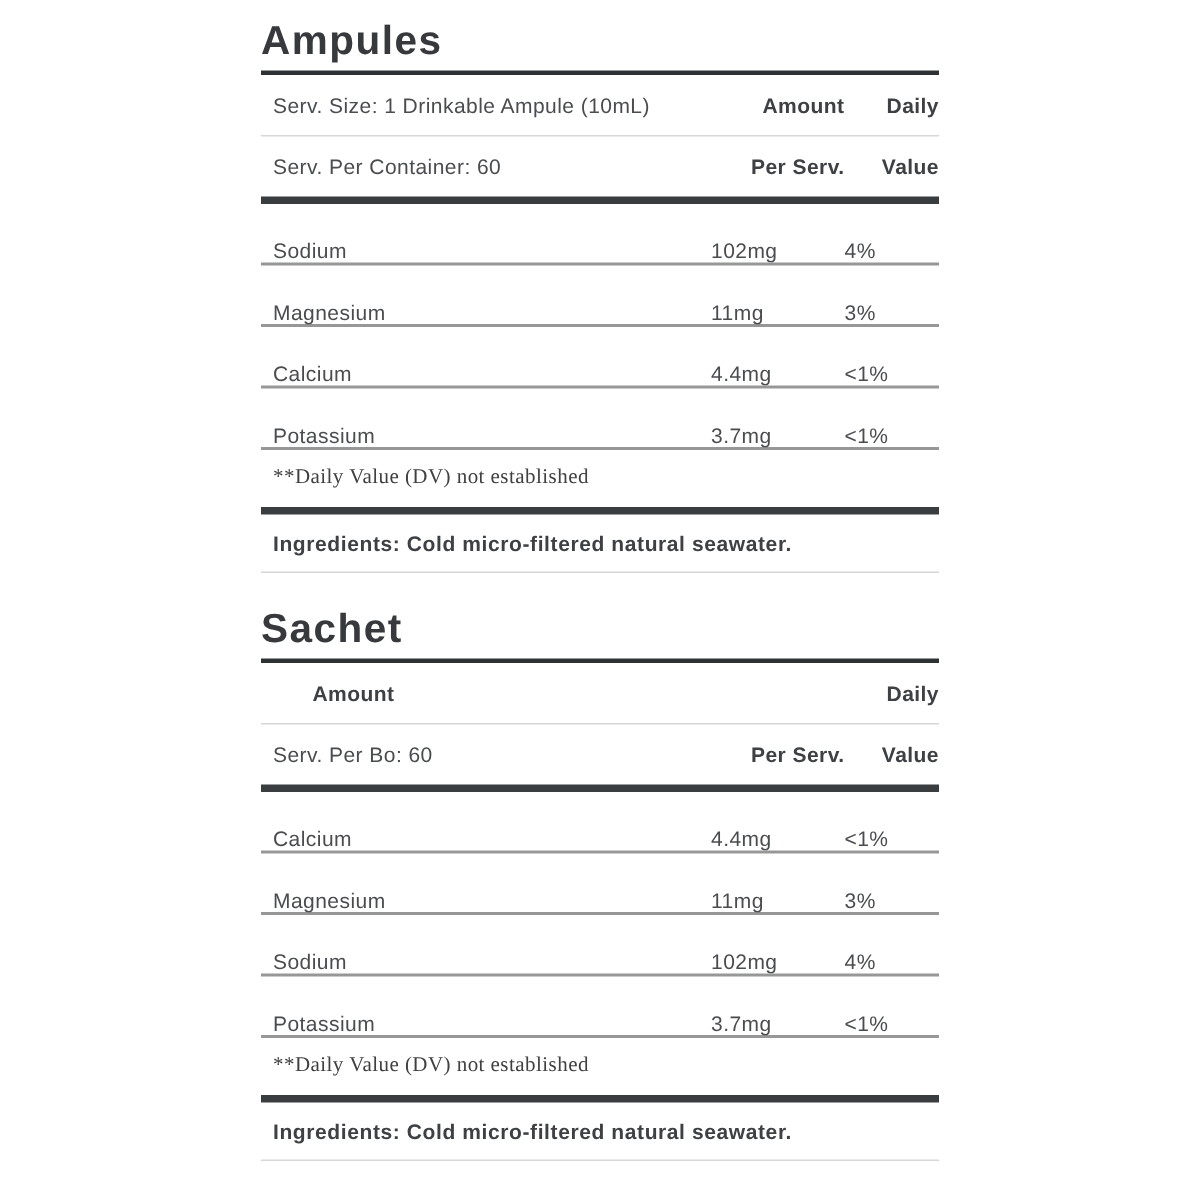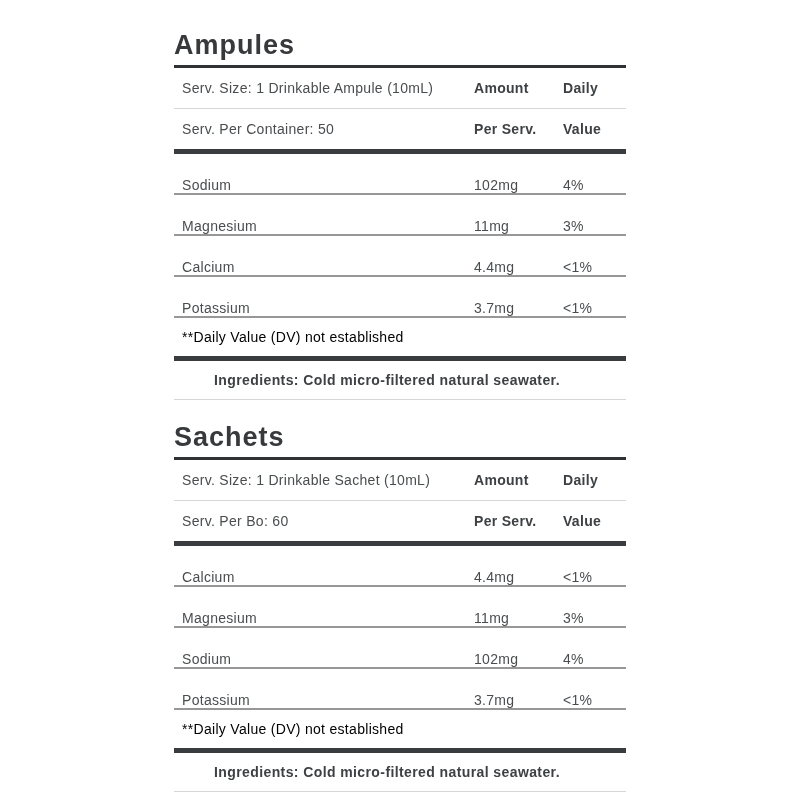--- a/index.html
+++ b/index.html
@@ -3,63 +3,63 @@
 <meta charset="utf-8">
 <style>
   html, body { margin: 0; padding: 0; }
   body {
     width: 800px; height: 800px;
     background: #ffffff;
     font-family: "Liberation Sans", sans-serif;
     color: #4a4d4f;
     overflow: hidden;
   }
-  .sheet { width: 452px; margin: 0 auto; padding-top: 26px; }
+  .sheet { width: 452px; margin: 0 auto; padding-top: 8px; }
 
   .section-title {
     height: 39px;
     display: flex; align-items: center;
     font-size: 27px; font-weight: bold;
     color: #37393c; letter-spacing: 1px;
   }
   .rule-heading { border-top: 3px solid #2f3235; }
   .rule-thick   { border-top: 5px solid #3a3d40; }
   .sep-light    { border-top: 1px solid #d6d6d6; }
   .sep-mid      { border-top: 2px solid #979797; }
 
   .row { display: flex; align-items: center; font-size: 14px; letter-spacing: 0.3px; }
   .row-serving  { height: 40px; }
   .row-nutrient { height: 39px; align-items: flex-end; }
-  .row-footnote { height: 38px; color: #000000; }
-  .row-ingredients { height: 38px; font-weight: bold; color: #3e4144; letter-spacing: 0.4px; margin-left: 32px; }
+  .row-footnote { height: 38px; color: #404040; font-family: Liberation Serif, serif; }
+  .row-ingredients { height: 38px; font-weight: bold; color: #3e4144; letter-spacing: 0.4px; }
 
   .col-name   { width: 300px; padding-left: 8px; box-sizing: border-box; }
   .col-amount { width: 89px; }
   .col-daily  { flex: 1; }
-  .col-header { font-weight: bold; color: #3e4144; }
+  .col-header { font-weight: bold; color: #3e4144; text-align: right; }
 
   .gap-between-sections { height: 18px; }
 </style>
 </head>
 <body>
 
 <div class="sheet">
 
   <div>
     <div class="section-title">Ampules</div>
     <div class="rule-heading"></div>
 
     <div class="row row-serving">
       <div class="col-name">Serv. Size: 1 Drinkable Ampule (10mL)</div>
       <div class="col-amount col-header">Amount</div>
       <div class="col-daily col-header">Daily</div>
     </div>
     <div class="sep-light"></div>
     <div class="row row-serving">
-      <div class="col-name">Serv. Per Container: 50</div>
+      <div class="col-name">Serv. Per Container: 60</div>
       <div class="col-amount col-header">Per Serv.</div>
       <div class="col-daily col-header">Value</div>
     </div>
     <div class="rule-thick"></div>
 
     <div class="row row-nutrient">
       <div class="col-name">Sodium</div>
       <div class="col-amount">102mg</div>
       <div class="col-daily">4%</div>
     </div>
@@ -89,25 +89,24 @@
     <div class="rule-thick"></div>
     <div class="row row-ingredients">
       <div class="col-name" style="width:100%;">Ingredients: Cold micro-filtered natural seawater.</div>
     </div>
     <div class="sep-light"></div>
   </div>
 
   <div class="gap-between-sections"></div>
 
   <div>
-    <div class="section-title">Sachets</div>
+    <div class="section-title">Sachet</div>
     <div class="rule-heading"></div>
 
     <div class="row row-serving">
-      <div class="col-name">Serv. Size: 1 Drinkable Sachet (10mL)</div>
       <div class="col-amount col-header">Amount</div>
       <div class="col-daily col-header">Daily</div>
     </div>
     <div class="sep-light"></div>
     <div class="row row-serving">
       <div class="col-name">Serv. Per Bo: 60</div>
       <div class="col-amount col-header">Per Serv.</div>
       <div class="col-daily col-header">Value</div>
     </div>
     <div class="rule-thick"></div>

